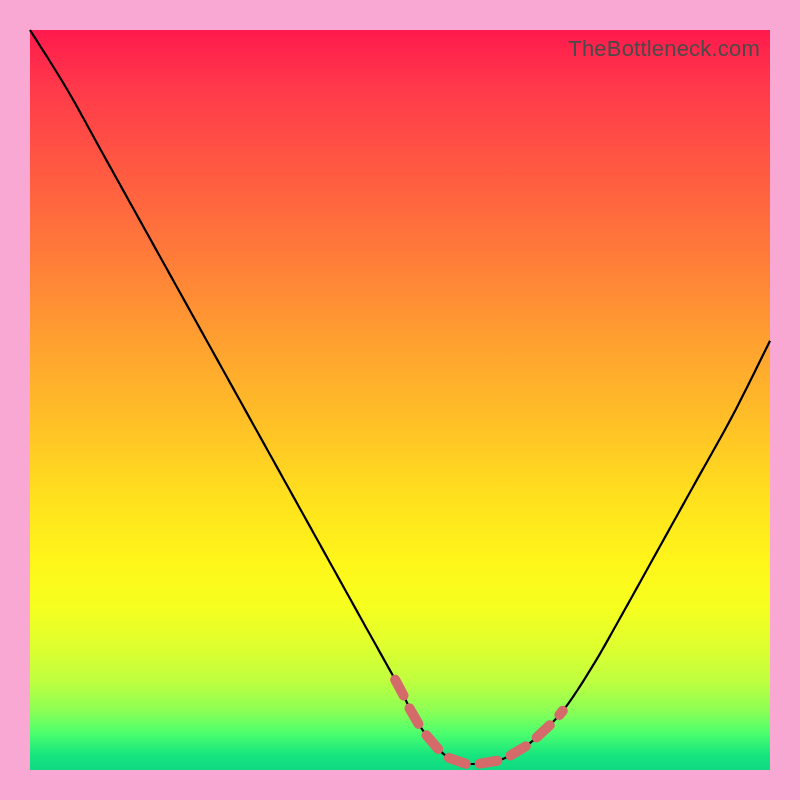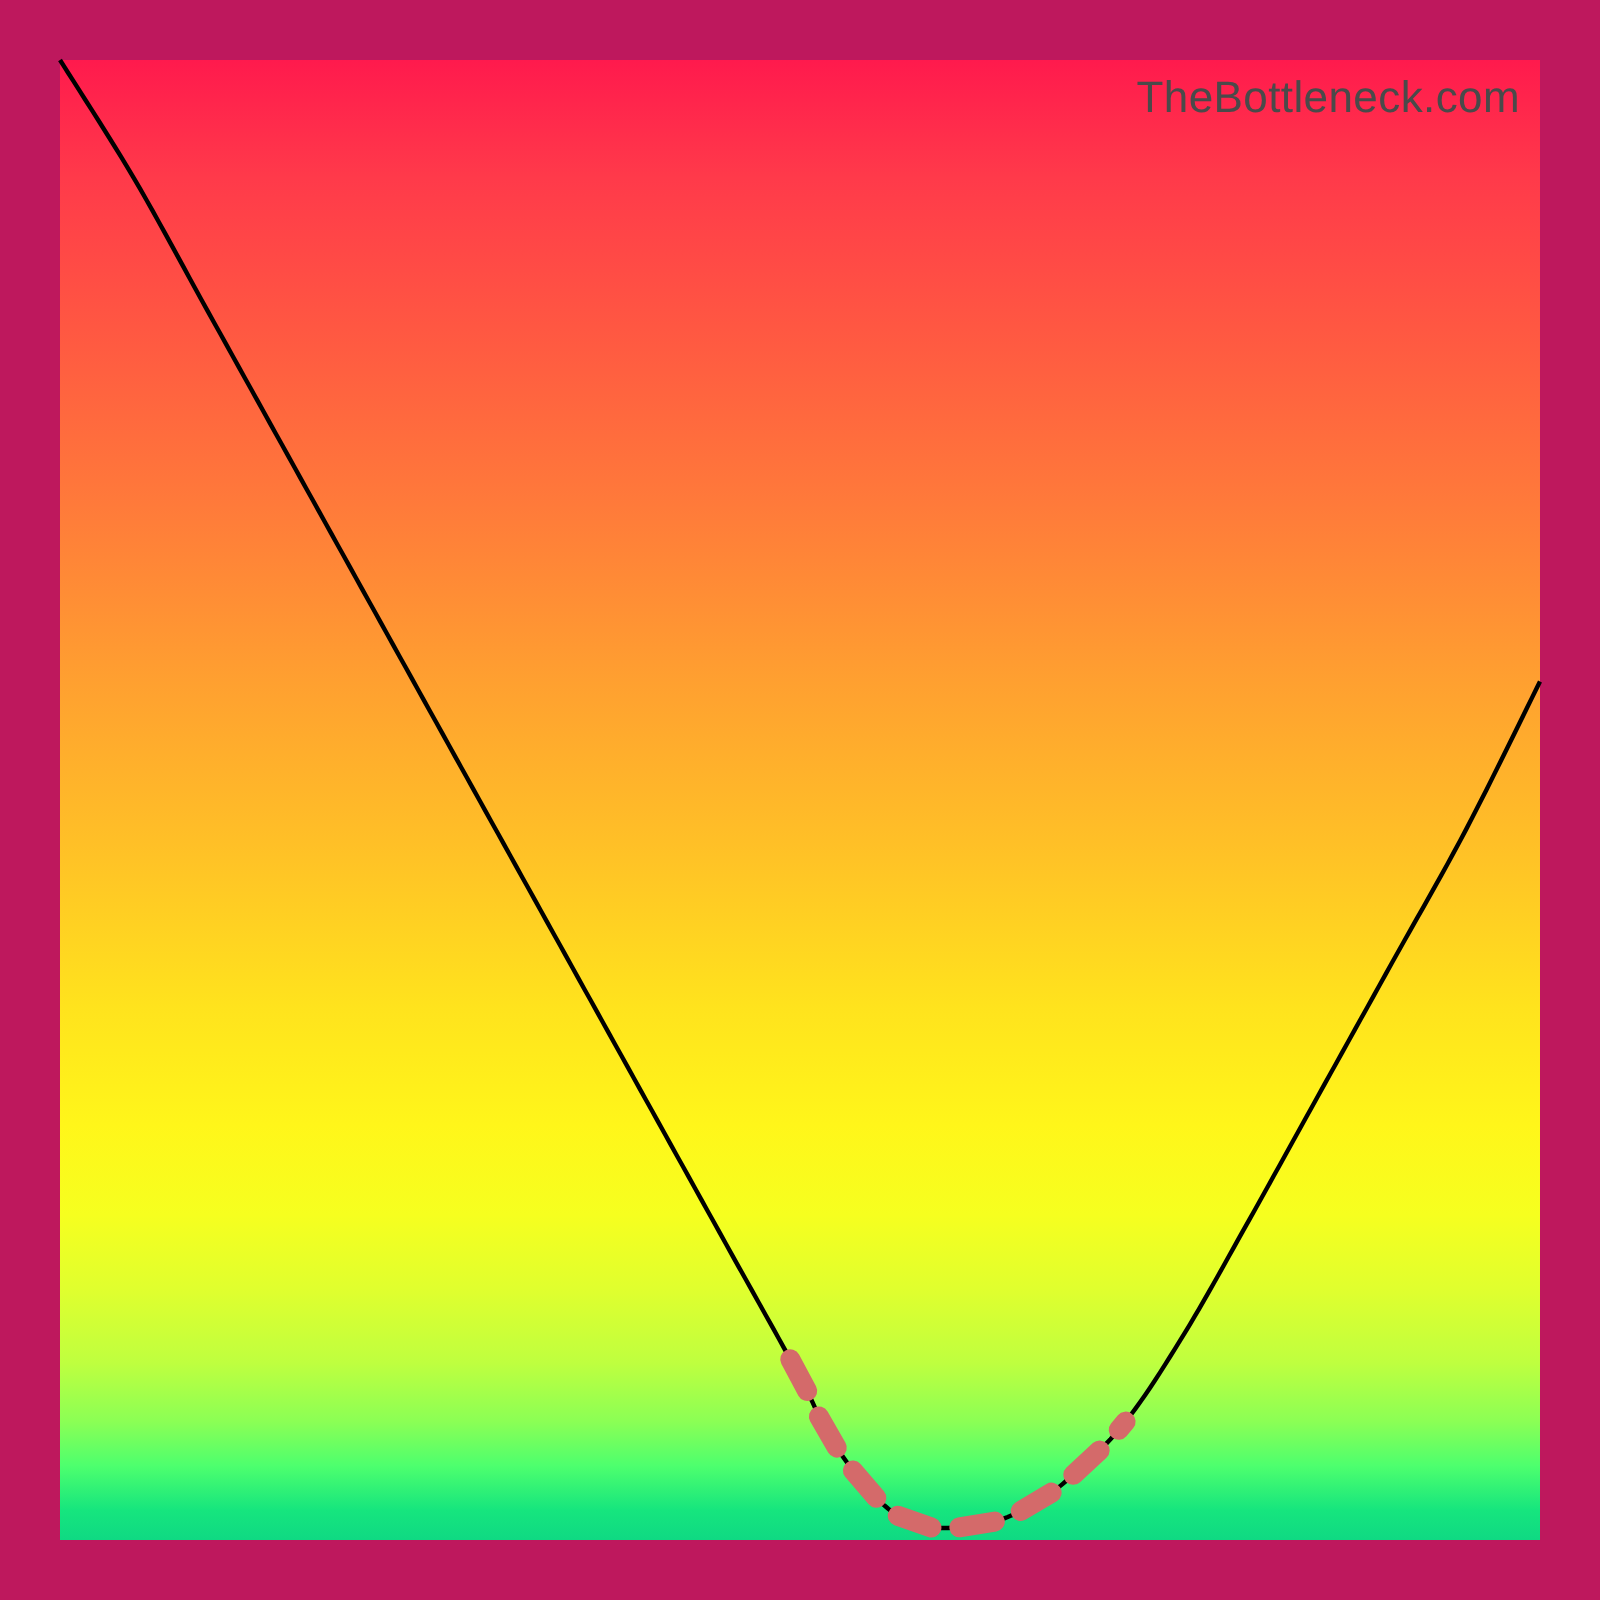--- a/index.html
+++ b/index.html
@@ -8,21 +8,21 @@
     width: 800px;
     height: 800px;
     overflow: hidden;
     background: #000;
     font-family: Arial, Helvetica, sans-serif;
   }
   .frame {
     position: relative;
     width: 800px;
     height: 800px;
-    background: #be185d;
+    background: #f9a8d4;
   }
   .plot-area {
     position: absolute;
     left: 30px;
     top: 30px;
     width: 740px;
     height: 740px;
     background: linear-gradient(
       to bottom,
       #ff1a4d 0%,

